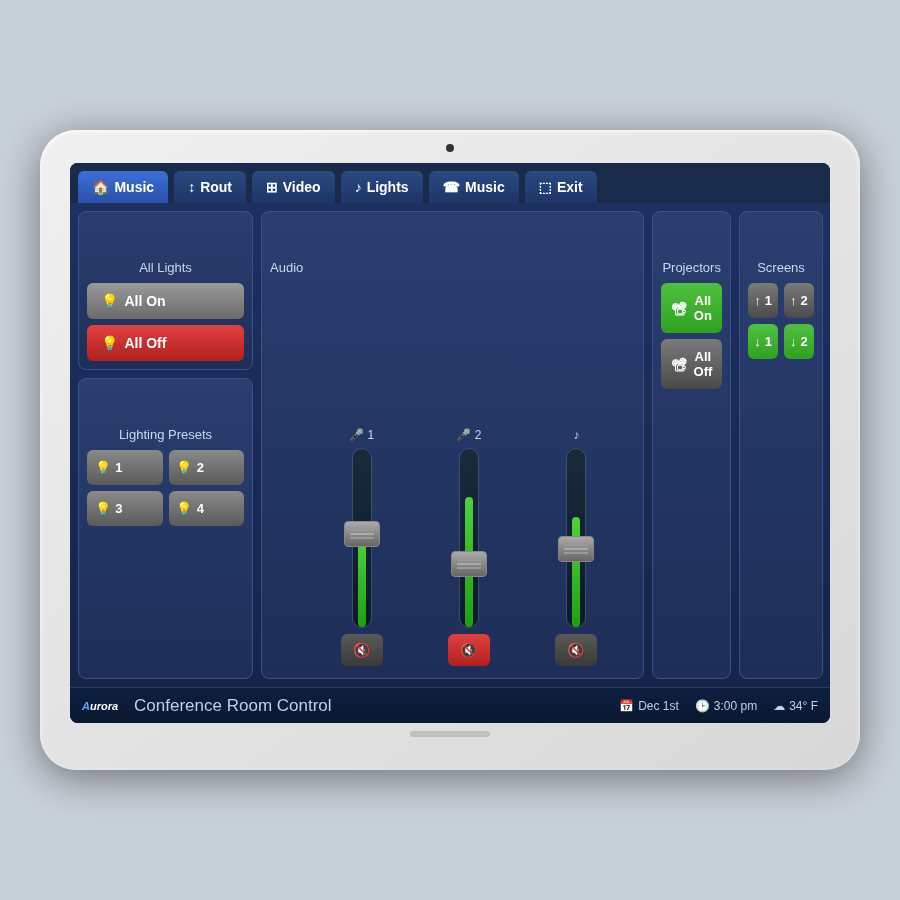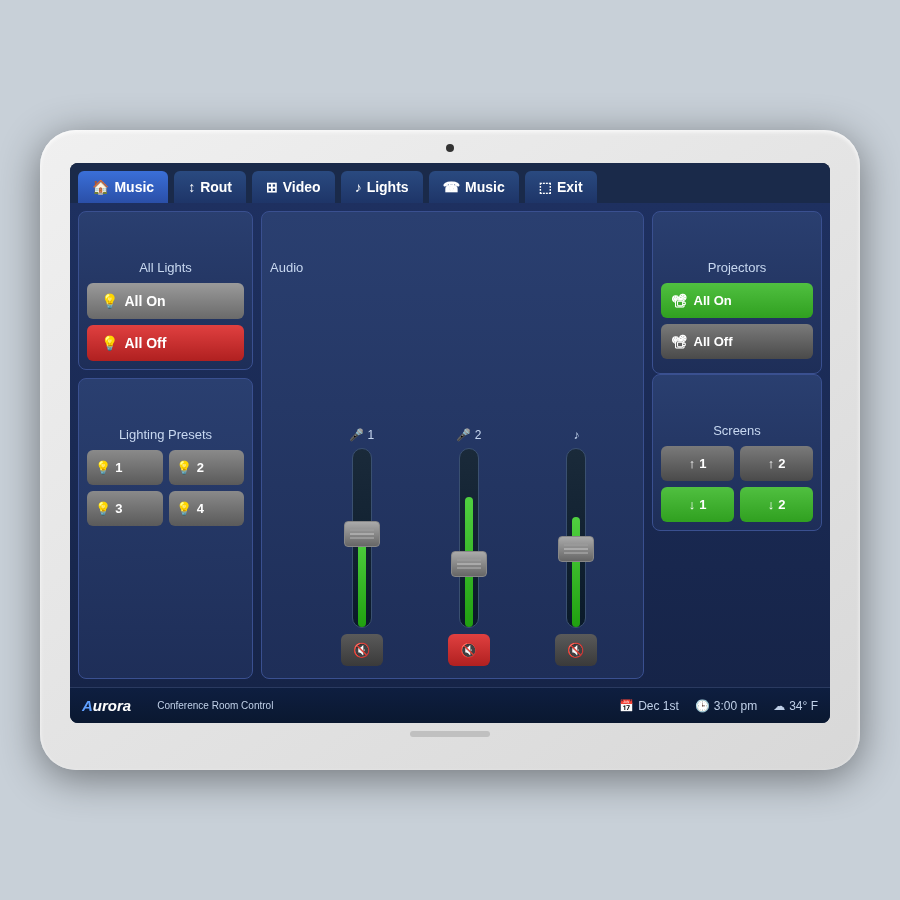--- a/index.html
+++ b/index.html
@@ -218,21 +218,21 @@
       color: white;
     }
 
     .mute-btn.active {
       background: linear-gradient(180deg, #e04040, #b02020);
     }
 
     
     .right-panel {
       width: 170px;
-      display: flex; flex-direction: column; 
+      display: flex; flex-direction: row; gap: 8px;
     }
 
     .projectors-panel { }
     .screens-panel { }
 
     .proj-btn {
       display: flex; align-items: center; gap: 6px;
       width: 100%;
       padding: 10px 10px;
       border-radius: 6px;
@@ -280,31 +280,31 @@
       height: 36px;
       background: linear-gradient(180deg, #0e1e40, #0a1830);
       display: flex; align-items: center;
       padding: 0 12px;
       gap: 16px;
       border-top: 1px solid #2a3a60;
     }
 
     .brand {
       color: white;
-      font-size: 15px;
+      font-size: 11px;
       font-style: italic;
       font-weight: bold;
-      margin-right: 10px;
+      margin-right: 0;
     }
 
     .brand span { color: #60a0ff; }
 
     .app-title {
       color: #c0d0e8;
-      font-size: 10px;
+      font-size: 17px;
       margin-right: auto;
     }
 
     .status-item {
       color: #c0d0e8;
       font-size: 12px;
       display: flex; align-items: center; gap: 4px;
     }
 
     .bottom-handle {

